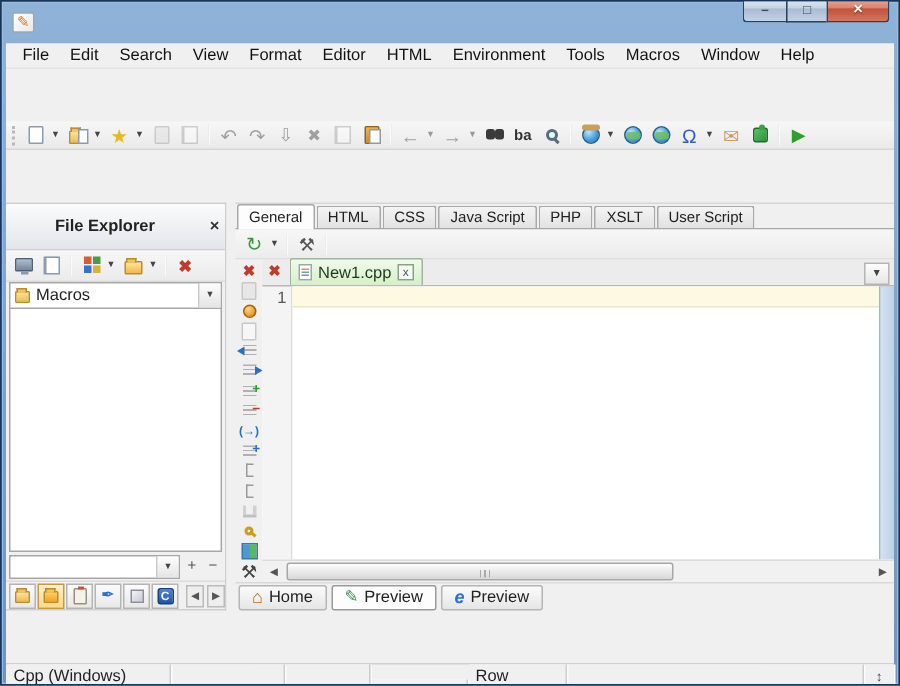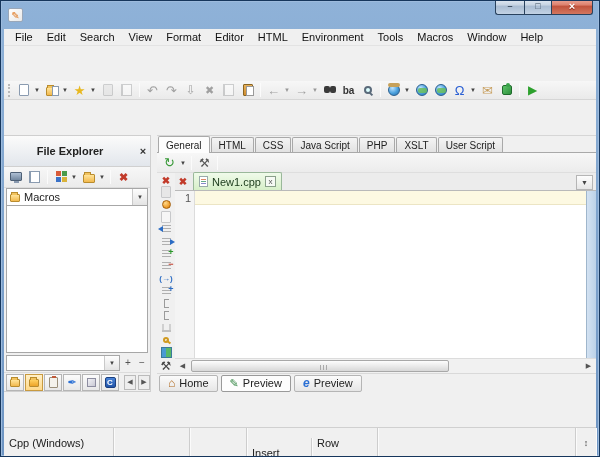--- a/index.html
+++ b/index.html
@@ -119,21 +119,21 @@
   .vscroll{width:10px;background:linear-gradient(90deg,#d3e2f2,#bcd2e8);border-left:1px solid #9fb6cc;}
   .hscroll{height:15px;background:#f1f1f1;border-top:1px solid #dcdcdc;display:flex;align-items:center;position:relative;}
   .hs-btn{width:15px;height:14px;display:flex;align-items:center;justify-content:center;font-size:7px;color:#555;}
   .hs-track{flex:1;height:14px;position:relative;}
   .hs-thumb{position:absolute;left:1px;top:1px;width:66%;height:12px;border:1px solid #a8a8a8;border-radius:2px;background:linear-gradient(180deg,#fdfdfd,#d8d8d8);}
   .hs-grip{position:absolute;left:50%;top:4px;width:8px;height:5px;background:repeating-linear-gradient(90deg,#aaa 0 1px,transparent 1px 3px);}
   .btabs{height:19px;display:flex;align-items:center;background:#f0f0f0;padding-left:2px;border-top:1px solid #d9d9d9;}
   .btab{display:flex;align-items:center;gap:4px;height:17px;padding:0 8px;border:1px solid #b5b5b5;border-radius:2px;background:linear-gradient(180deg,#fbfbfb,#e6e6e6);font-size:11px;color:#222;margin-right:3px;}
   .btab.active{background:#fdfdfd;border-color:#9a9a9a;}
   
-  .statusbar{height:31px;background:#f0f0f0;border-top:1px solid #d0d0d0;display:flex;align-items:center;font-size:11px;color:#222;}
+  .statusbar{height:16px;background:#f0f0f0;border-top:1px solid #d0d0d0;display:flex;align-items:center;font-size:11px;color:#222;}
   .spanel{height:100%;display:flex;align-items:center;padding-left:5px;border-right:1px solid #cdcdcd;box-shadow:1px 0 0 #fbfbfb;}
   .sp0{width:110px;} .sp1{width:76px;} .sp2{width:57px;} .sp3{width:65px;margin-top:20px;} .sp4{width:66px;} .sp5{flex:1;} 
   .sp6{width:20px;border-right:none;justify-content:center;padding-left:0;font-size:9px;color:#444;}
 </style>
 </head>
 <body>
 
 <div class="window">
   <div class="tb-wrap">
     <span class="app-ico">

